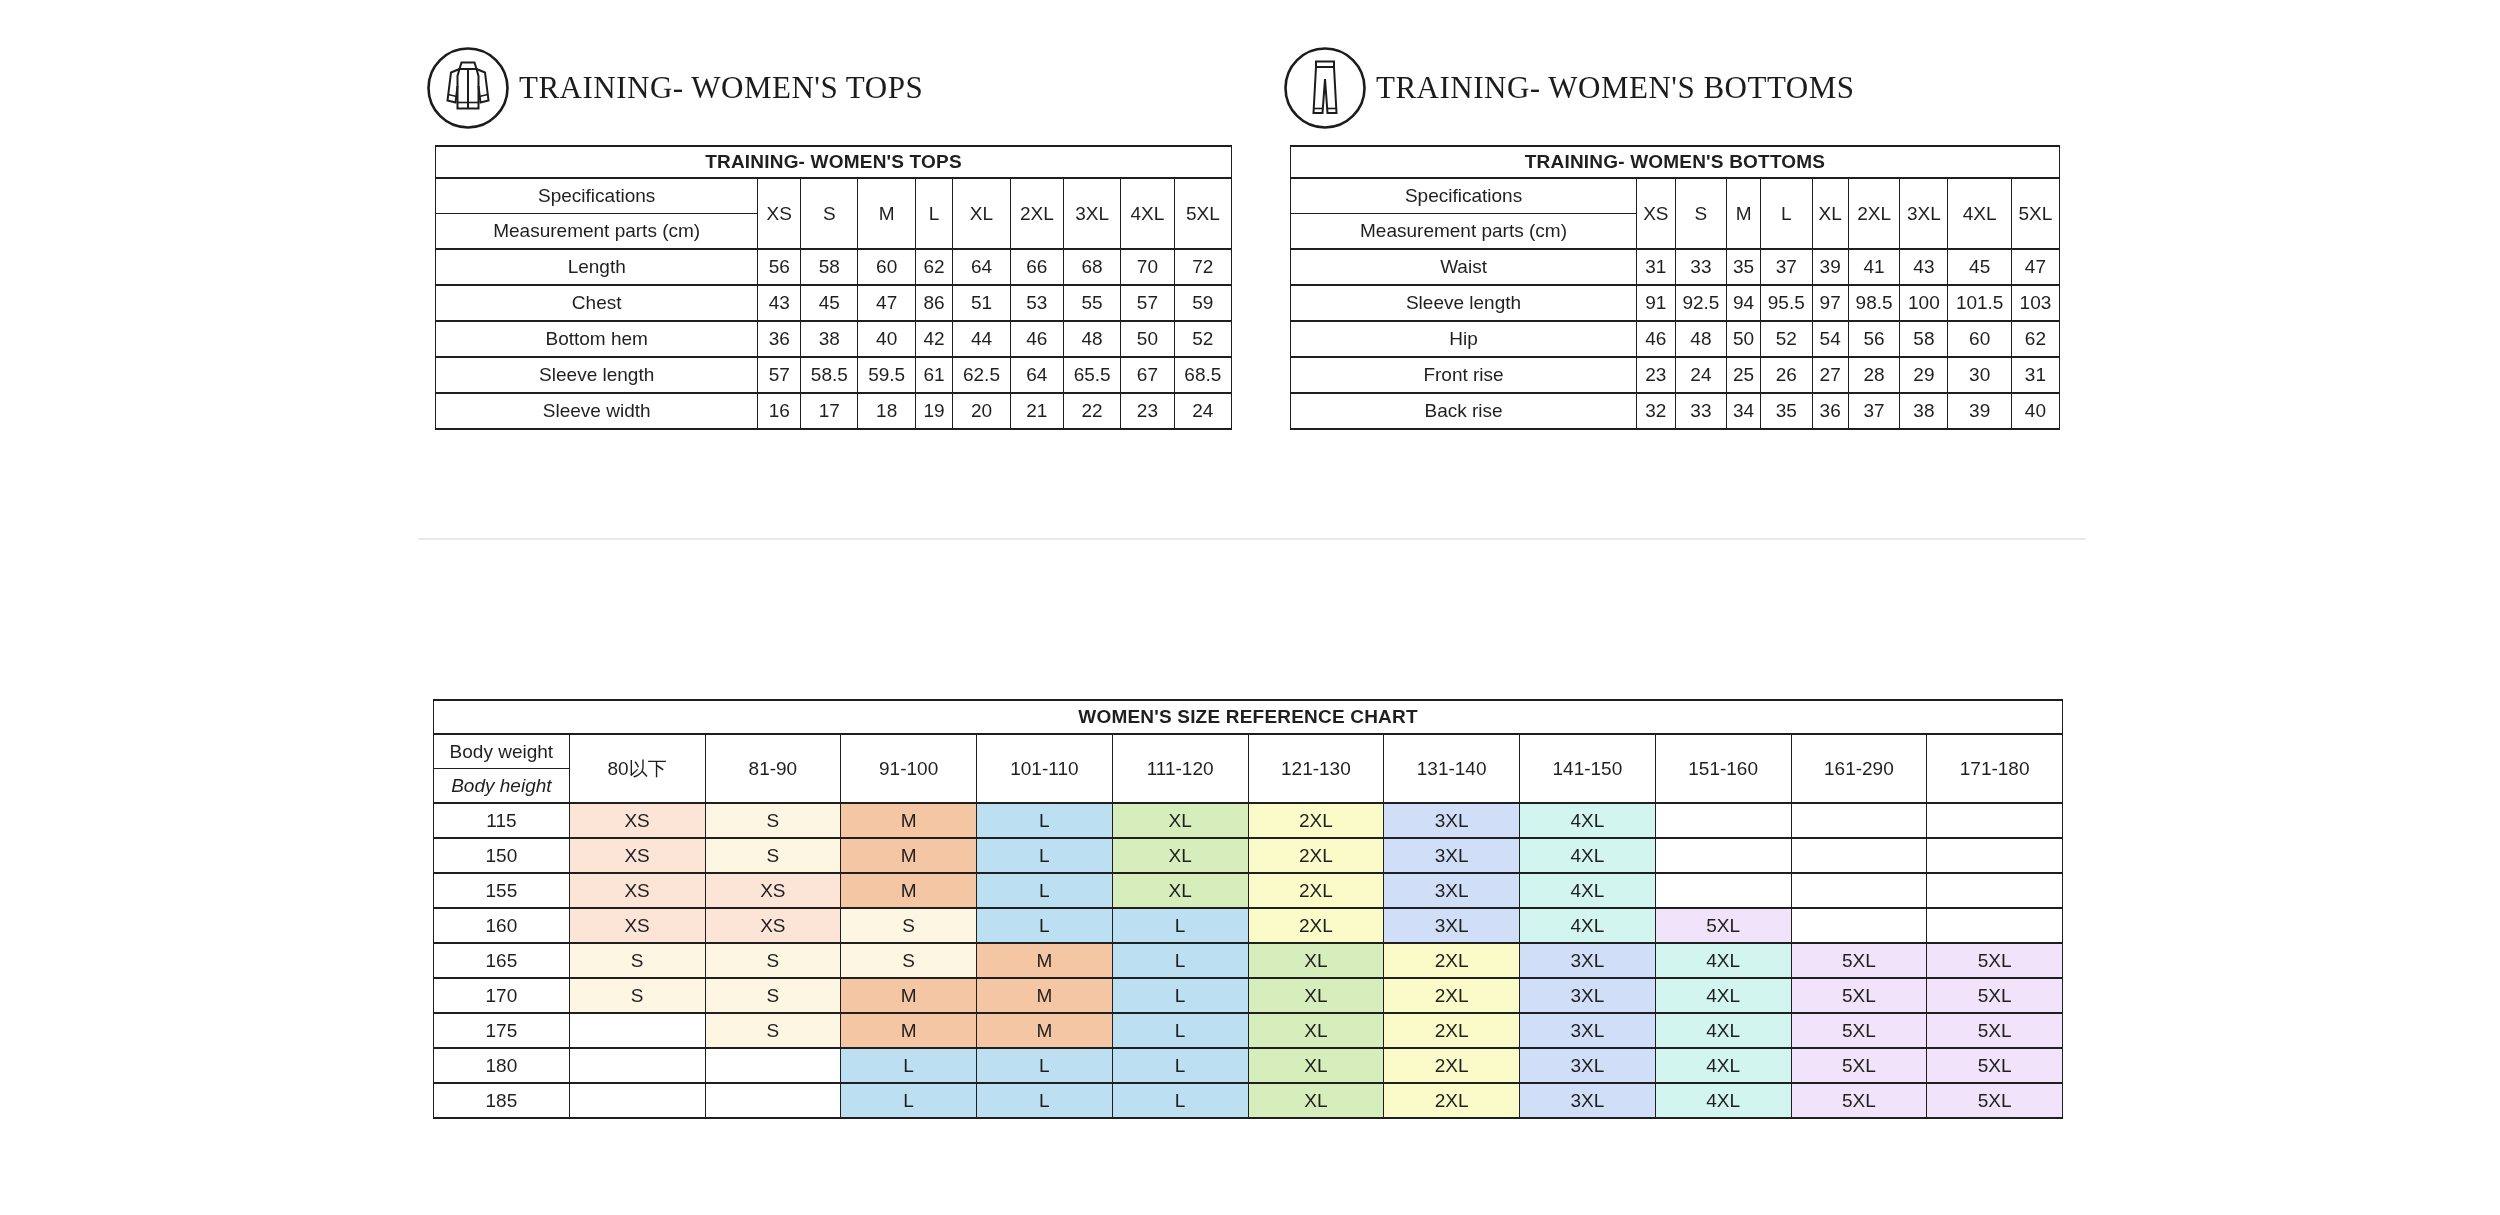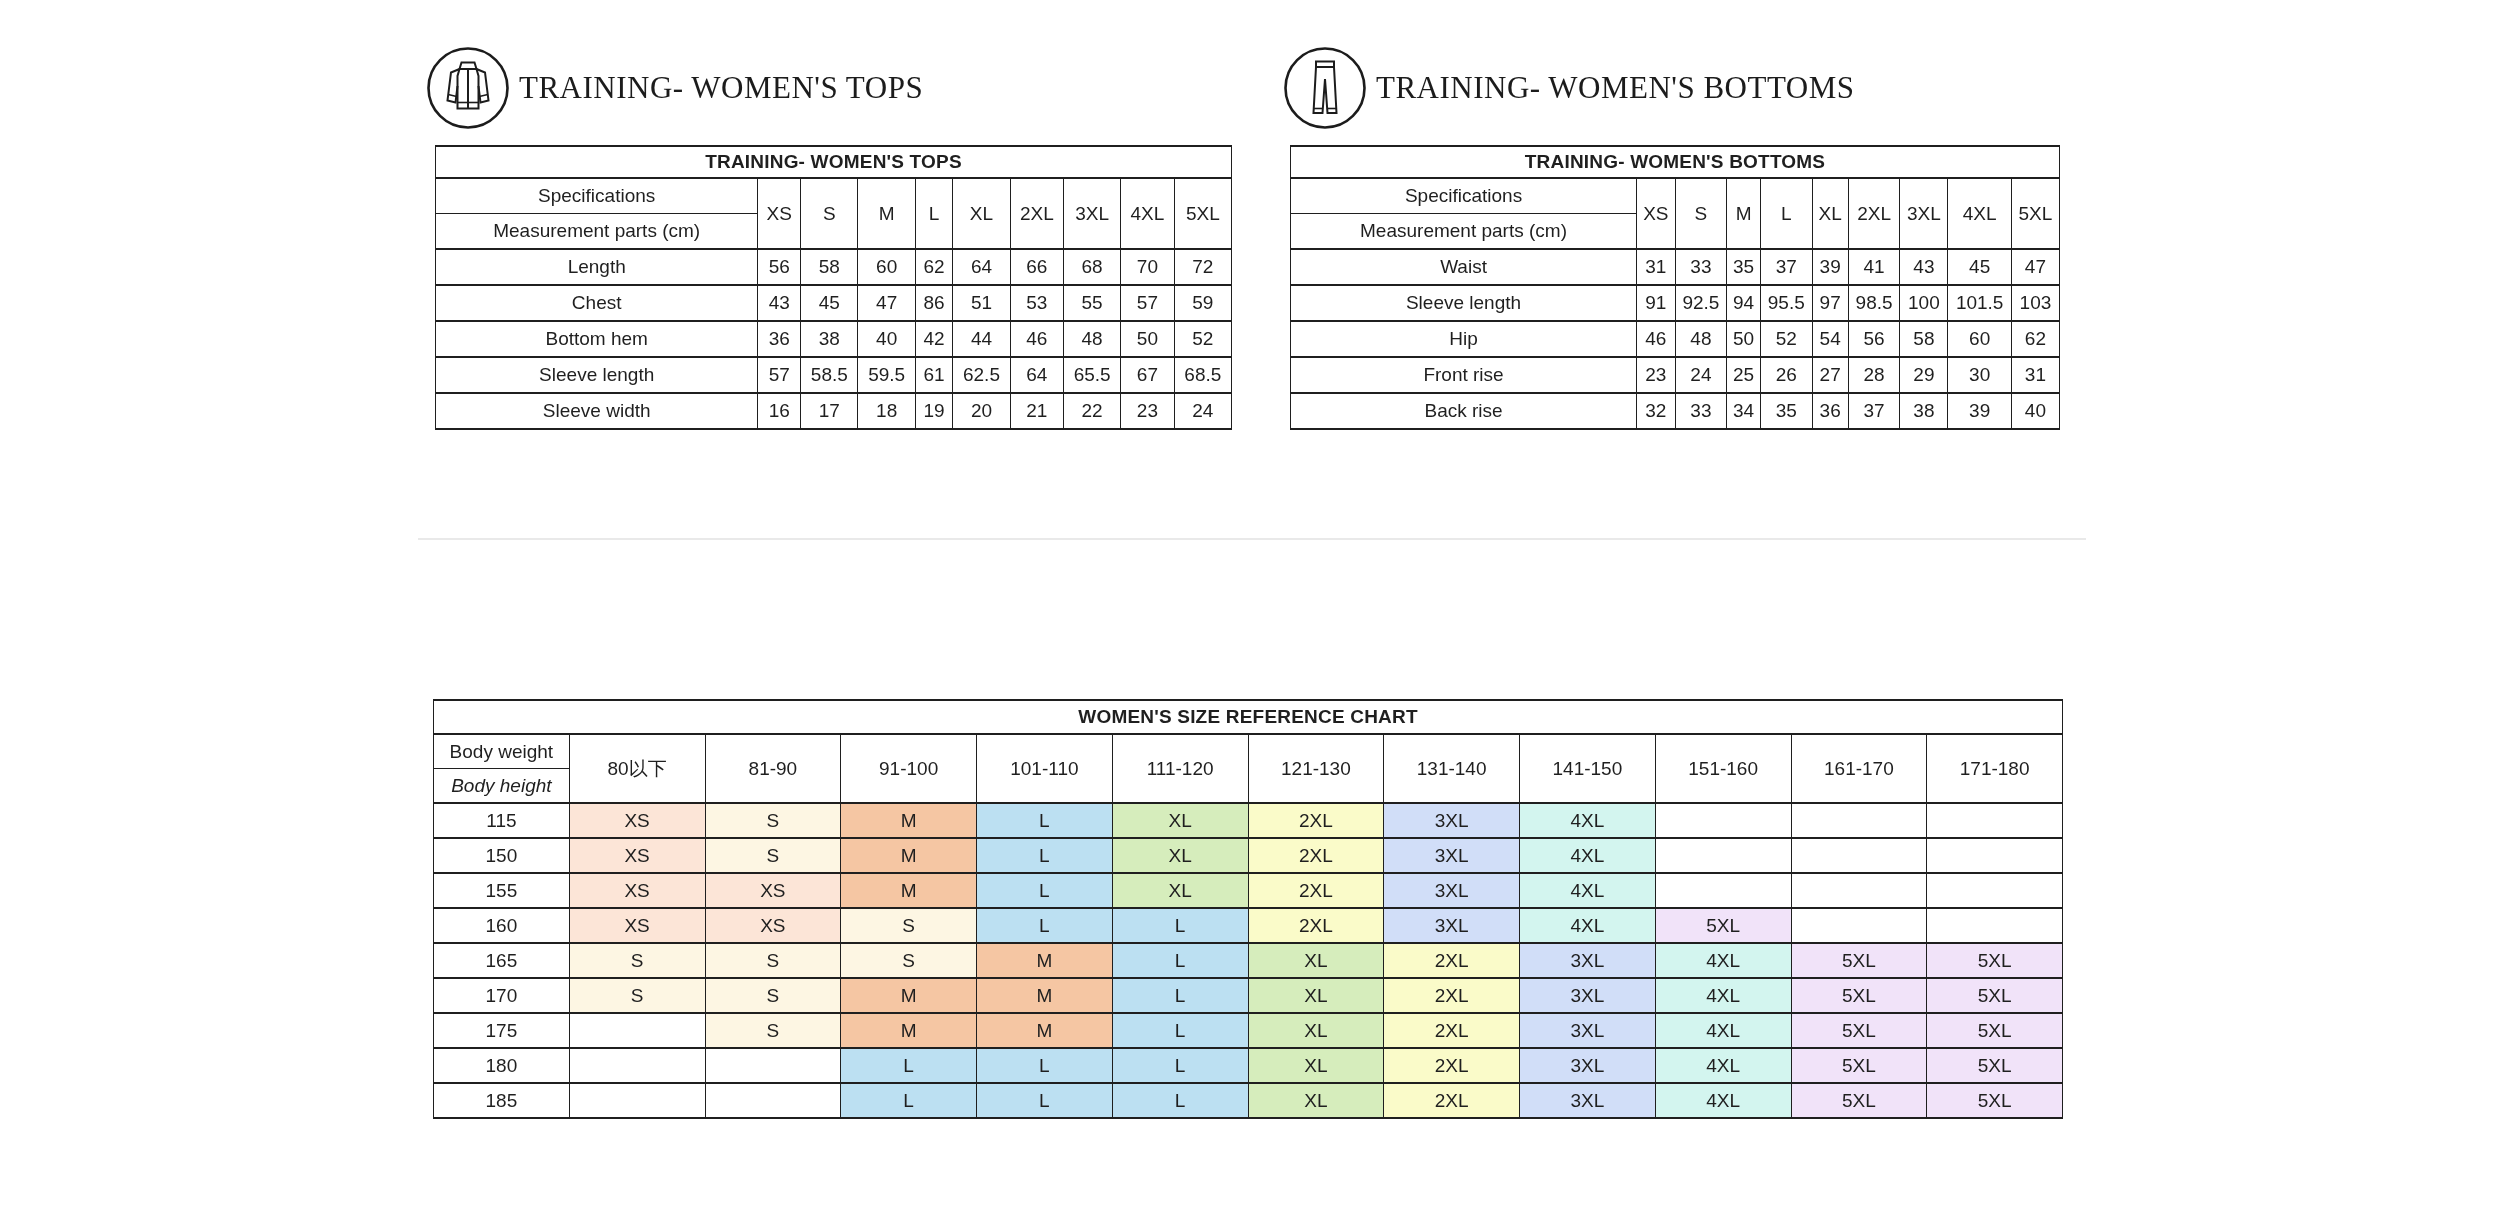--- a/index.html
+++ b/index.html
@@ -269,21 +269,21 @@
         <td class="fc">Body weight</td>
       <td rowspan="2">80以下</td>
           <td rowspan="2">81-90</td>
           <td rowspan="2">91-100</td>
           <td rowspan="2">101-110</td>
           <td rowspan="2">111-120</td>
           <td rowspan="2">121-130</td>
           <td rowspan="2">131-140</td>
           <td rowspan="2">141-150</td>
           <td rowspan="2">151-160</td>
-          <td rowspan="2">161-170</td>
+          <td rowspan="2">161-290</td>
           <td rowspan="2">171-180</td>
         </tr>
       <tr class="h2">
         <td class="fc">Body height</td>
       </tr>
     </tbody>
     <tbody>
         <tr>
           <td class="fc">115</td>
           <td style="background: rgb(252, 229, 215);">XS</td>

